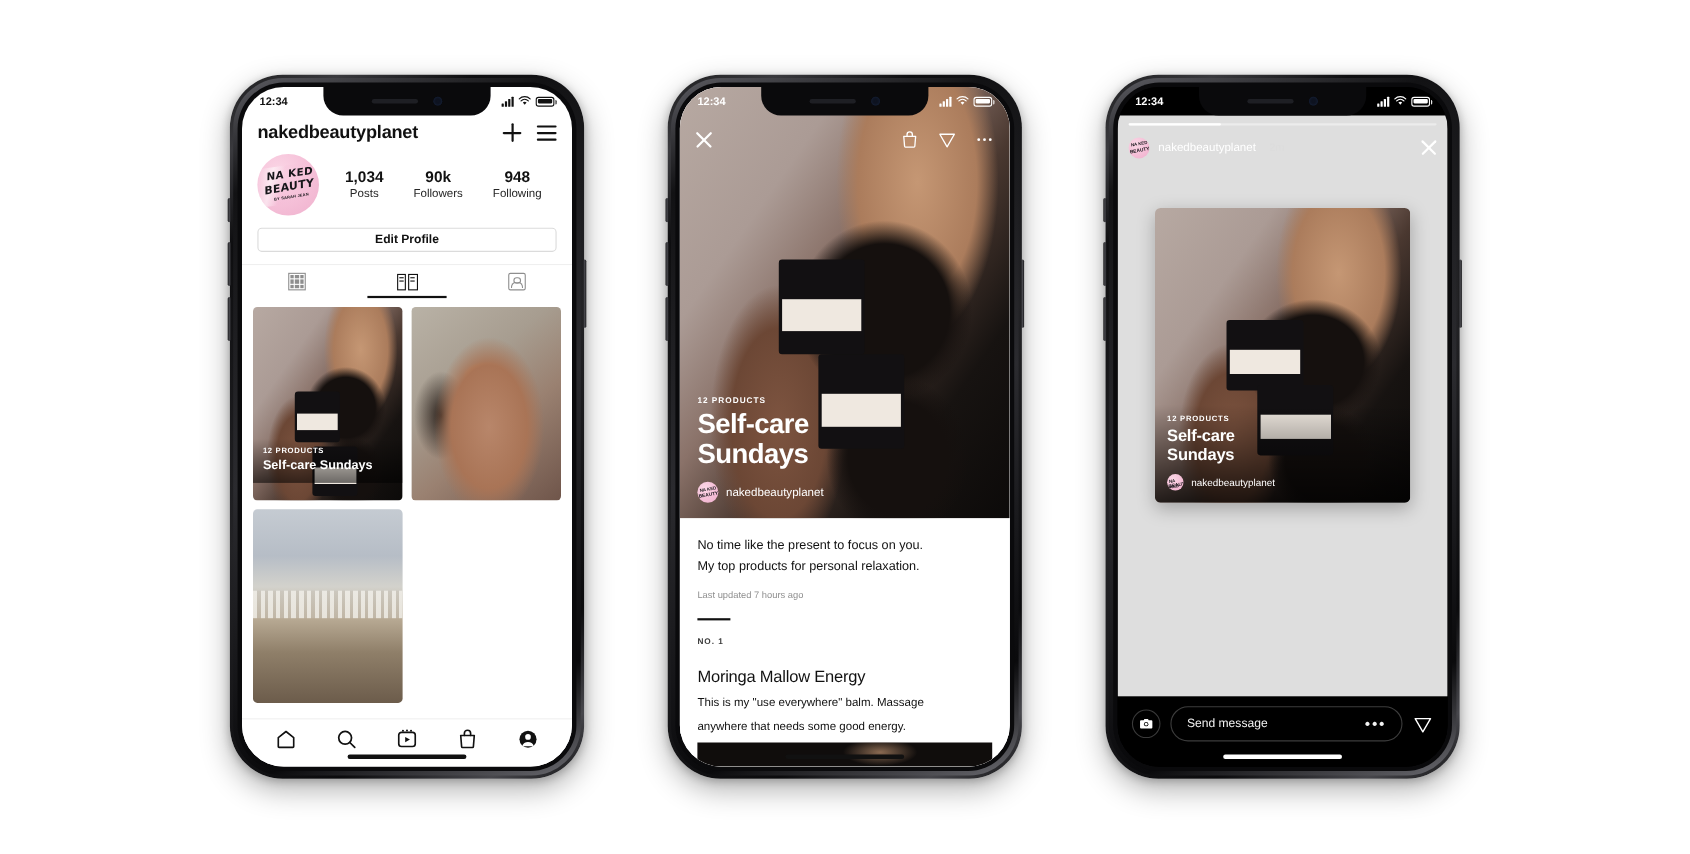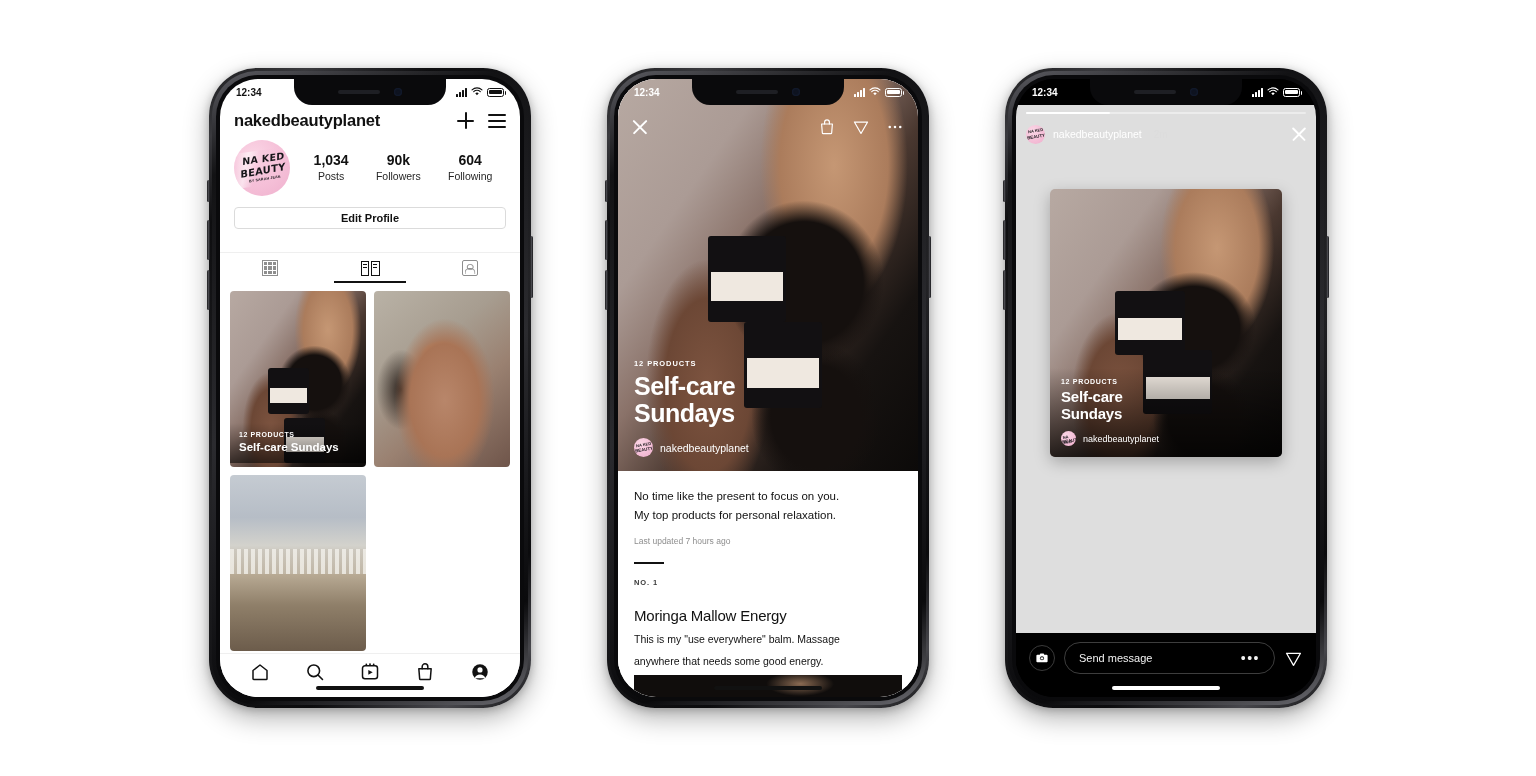--- a/index.html
+++ b/index.html
@@ -108,21 +108,21 @@
   .avatar .lg3 { position:absolute; left:26%; top:66%; font-size:3.6px; font-weight:700; color:#17161a;
     transform: rotate(-9deg); letter-spacing:0.2px; }
   .stat-grp { flex:1; display:flex; justify-content:space-around; align-items:flex-start; padding-left:4px; }
   .stat { text-align:center; }
   .stat .num { font-size:14px; font-weight:700; color:#111; line-height:1.25; }
   .stat .lbl { font-size:10.5px; color:#262626; line-height:1.3; }
 
   .p1-bio { padding: 8px 14px 0; }
   .p1-bio .name { font-size:11.5px; font-weight:700; color:#111; line-height:1.5; }
   .p1-bio .desc { font-size:11.5px; color:#111; line-height:1.5; }
-  .edit-btn { margin: 9px 14px 12px; height:22px; border:1px solid #dbdbdb; border-radius:4px;
+  .edit-btn { margin: 9px 14px 0; height:22px; border:1px solid #dbdbdb; border-radius:4px;
     display:flex; align-items:center; justify-content:center; font-size:11px; font-weight:700; color:#111; background:#fff; }
 
   .p1-tabs { display:flex; margin-top:11px; border-top:1px solid #efefef; }
   .p1-tab { flex:1; height:30px; display:flex; align-items:center; justify-content:center; position:relative; }
   .p1-tab.active::after { content:""; position:absolute; bottom:0; left:14%; right:14%; height:2px; background:#111; }
   .icn-grid { width:16px; height:16px; display:grid; grid-template-columns:repeat(3,1fr); grid-template-rows:repeat(3,1fr);
      gap:1px; border:1.4px solid #8e8e8e; padding:1px; }
   .icn-grid i { background:#8e8e8e; }
   .icn-guide { width:19px; height:15px; position:relative; }
   .icn-guide i { position:absolute; top:0; width:8.4px; height:15px; border:1.6px solid #111; }
@@ -130,21 +130,21 @@
   .icn-guide i::before, .icn-guide i::after { content:""; position:absolute; left:1.2px; right:1.2px; height:1.4px; background:#111; }
   .icn-guide i::before{ top:2.4px; } .icn-guide i::after{ top:5.4px; }
   .icn-tag { width:16px; height:16px; border:1.5px solid #8e8e8e; border-radius:2px; position:relative; }
   .icn-tag::before { content:""; position:absolute; left:50%; top:2.6px; transform:translateX(-50%);
      width:4.6px; height:4.6px; border:1.4px solid #8e8e8e; border-radius:50%; }
   .icn-tag::after { content:""; position:absolute; left:50%; bottom:1.4px; transform:translateX(-50%);
      width:9px; height:4.6px; border:1.4px solid #8e8e8e; border-bottom:none; border-radius:5px 5px 0 0; }
 
   .p1-grid { flex:1; padding: 8px 10px 0; display:grid; grid-template-columns:1fr 1fr; gap:8px; align-content:start; overflow:hidden; }
   .gcard { position:relative; height:176px; border-radius:4px; overflow:hidden; }
-  .gcard .ov { position:absolute; left:0; right:0; bottom:4px; padding:8px 9px 9px;
+  .gcard .ov { position:absolute; left:0; right:0; bottom:16px; padding:8px 9px 9px;
     background:linear-gradient(to top, rgba(0,0,0,0.55), rgba(0,0,0,0.0)); }
   .gcard .cnt { font-size:7px; font-weight:700; color:#fff; letter-spacing:0.6px; margin-bottom:2px; }
   .gcard .ttl { font-size:11.5px; font-weight:700; color:#fff; line-height:1.22; }
 
   
   .ph-selfcare {
     background:
       radial-gradient(ellipse 38% 30% at 62% 52%, #15100e 0%, #15100e 52%, rgba(21,16,14,0) 70%),
       radial-gradient(ellipse 30% 26% at 66% 86%, #15100e 0%, #15100e 50%, rgba(21,16,14,0) 72%),
       radial-gradient(ellipse 26% 40% at 30% 78%, #7d5440 0%, #6c4735 55%, rgba(108,71,53,0) 80%),
@@ -304,21 +304,21 @@
           <div class="stat-grp">
             <div class="stat">
               <div class="num">1,034</div>
               <div class="lbl">Posts</div>
             </div>
             <div class="stat">
               <div class="num">90k</div>
               <div class="lbl">Followers</div>
             </div>
             <div class="stat">
-              <div class="num">604</div>
+              <div class="num">948</div>
               <div class="lbl">Following</div>
             </div>
           </div>
         </div>
 
 
         <div class="edit-btn">Edit Profile</div>
 
         <div class="p1-tabs">
           <div class="p1-tab">

